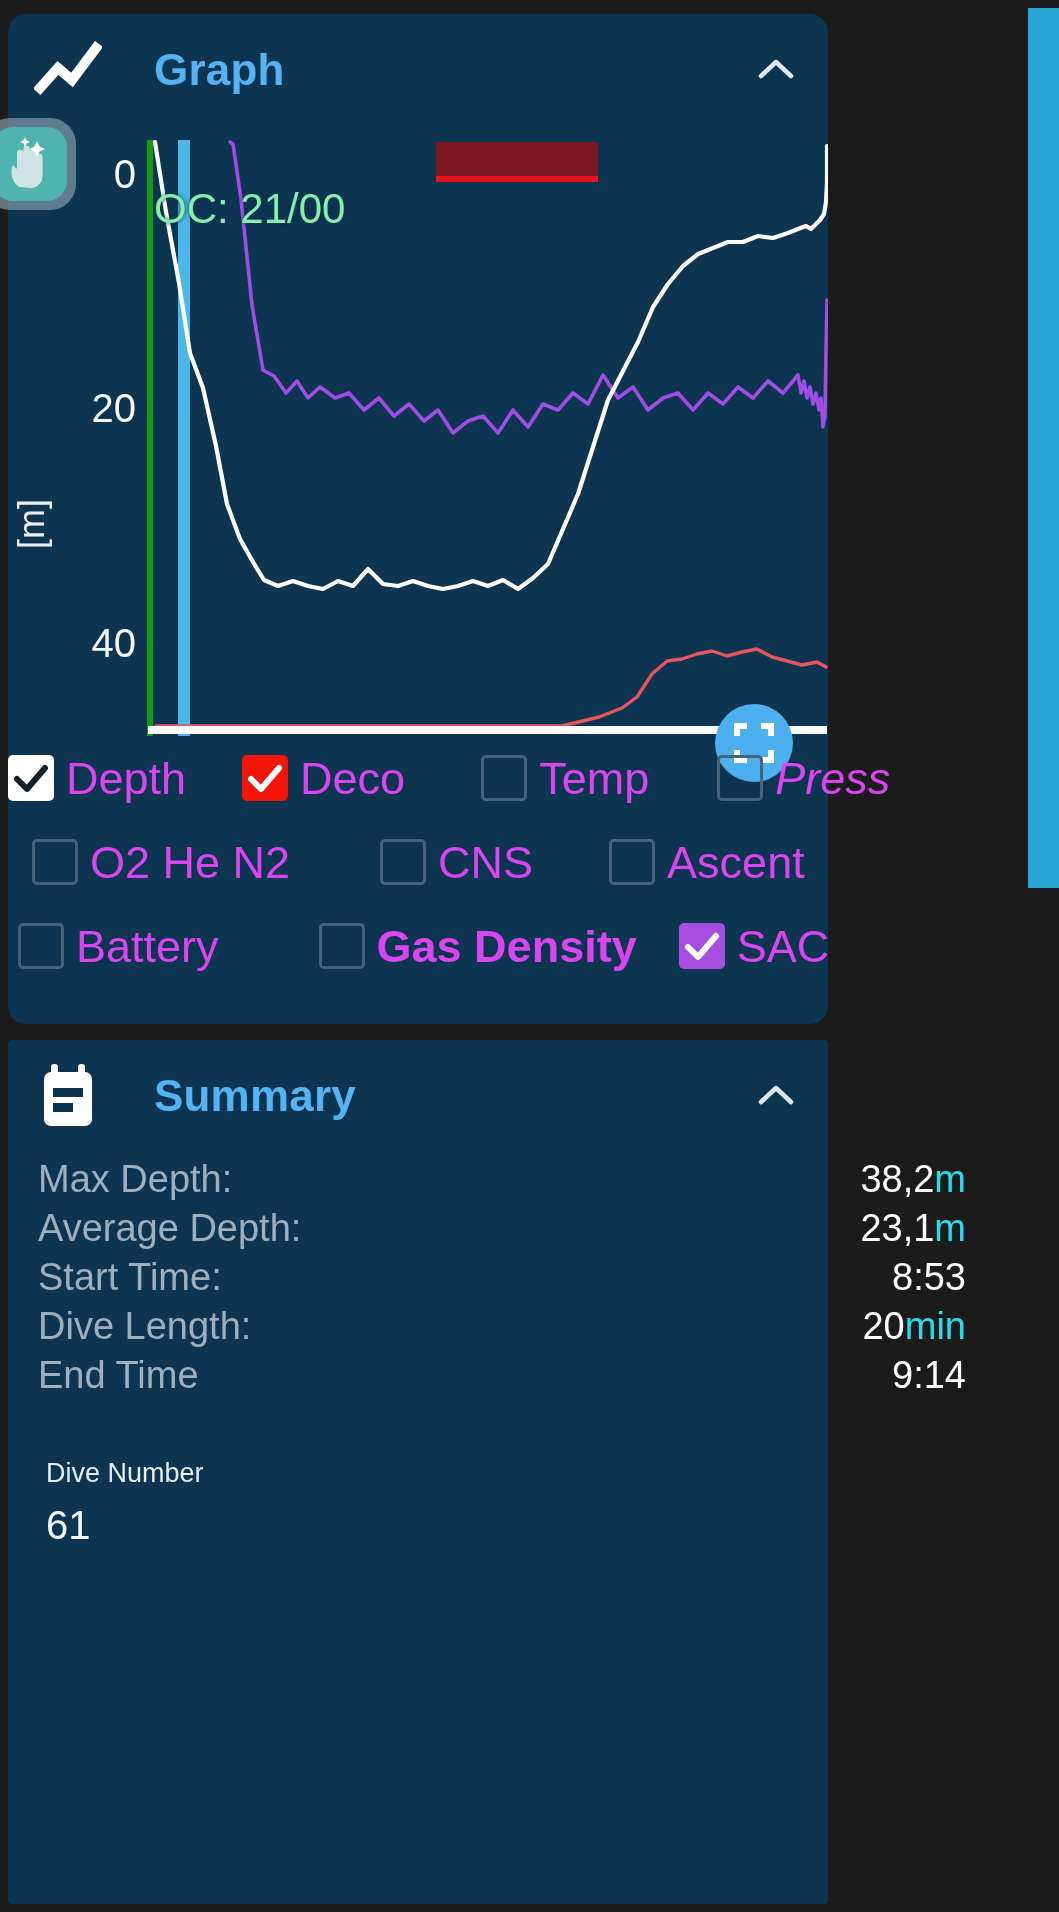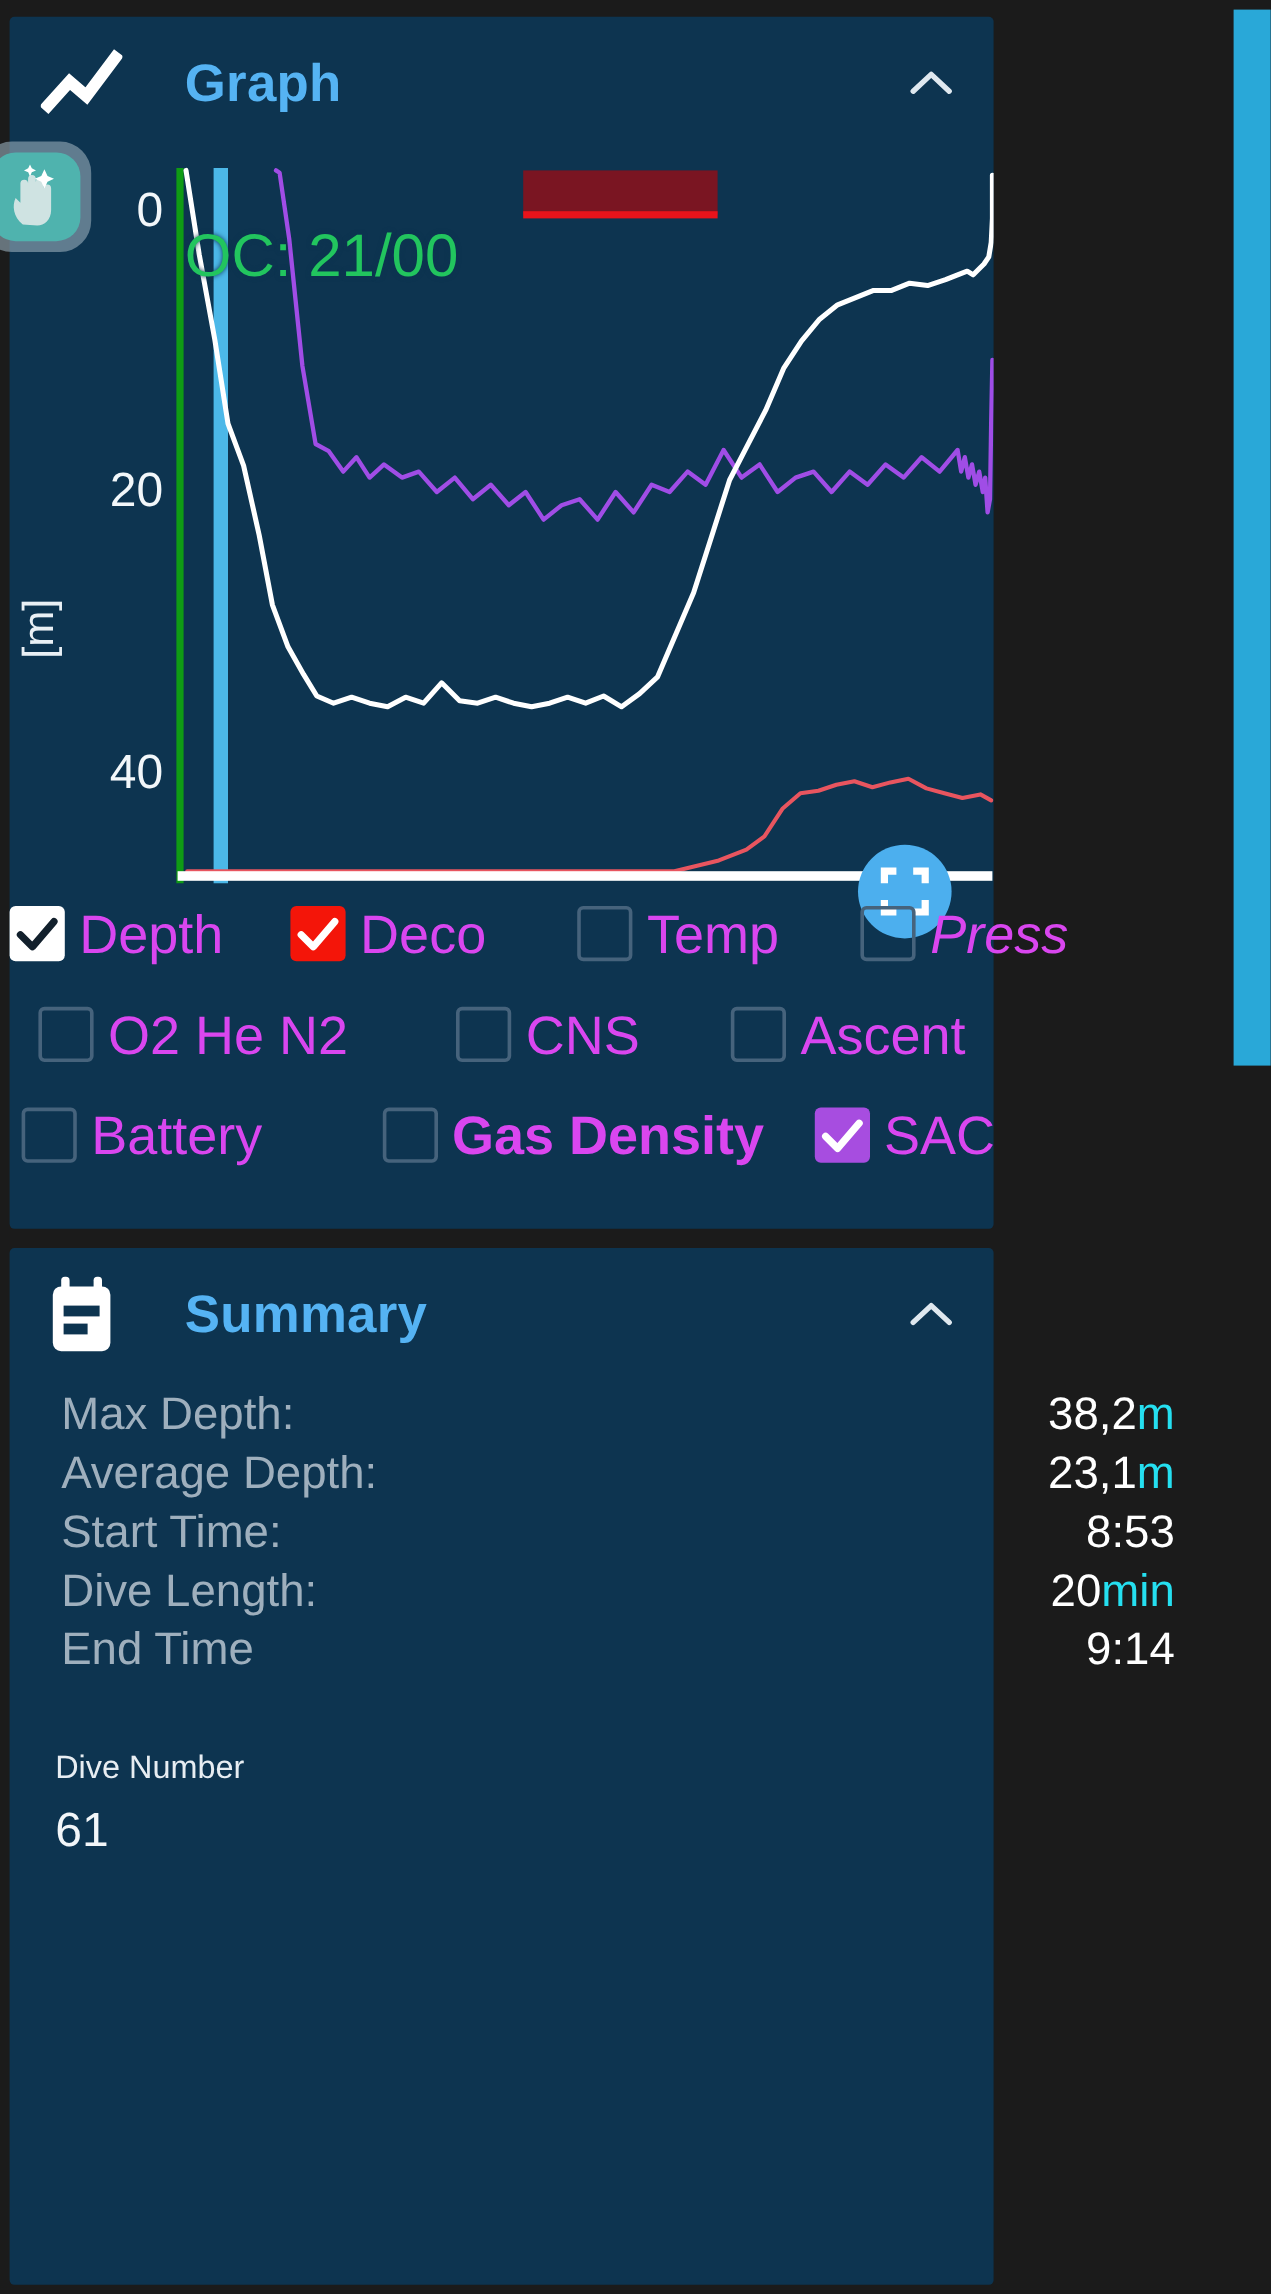--- a/index.html
+++ b/index.html
@@ -10,21 +10,21 @@
     overflow: hidden;
   }
   #root { position: relative; width: 1059px; height: 1912px; background: #1b1b1b; }
 
   
   .card {
     position: absolute;
     background: #0d3450;
     border-radius: 4px;
   }
-  #graph-card { left: 8px; top: 14px; width: 820px; height: 1010px; }
+  #graph-card { left: 8px; top: 14px; width: 820px; height: 1010px; border-radius: 18px; }
   #summary-card { left: 8px; top: 1040px; width: 820px; height: 864px; }
 
   .card-head {
     position: relative;
     height: 112px;
     display: flex;
     align-items: center;
     padding: 0 26px;
   }
   .card-title {
@@ -68,21 +68,21 @@
 
   
   #fab {
     position: absolute; left: 707px; top: 578px;
     width: 78px; height: 78px; border-radius: 50%;
     background: #4cafee;
     display: flex; align-items: center; justify-content: center;
   }
 
   
-  #sum-rows { position: absolute; left: 13px; top: 118px; width: 988px; padding: 0 30px; }
+  #sum-rows { position: absolute; left: 0; top: 118px; width: 988px; padding: 0 30px; }
   .srow {
     display: flex; align-items: baseline; justify-content: space-between;
     height: 49px;
   }
   .skey { color: #9eafbd; font-size: 38px; white-space: nowrap; }
   .sval { color: #ffffff; font-size: 38px; white-space: nowrap; }
   .unit { color: #25dff0; }
 
   #divenum { position: absolute; left: 38px; top: 418px; }
   .dn-label { color: #e7edf2; font-size: 27px; }
@@ -164,21 +164,21 @@
                   660,158 675,140 690,128 705,122 720,116 735,116 750,110 765,112 780,107
                   790,103 798,100 803,103 808,98 812,94 816,88 818,76 819,56 819,20"></polyline>
 
         <rect x="140" y="600" width="679" height="8" fill="#ffffff"></rect>
 
         <text x="140" y="658" fill="#f4f8fb" font-size="40" text-anchor="start" font-family="Liberation Sans, sans-serif">00:00:00</text>
         <text x="480" y="658" fill="#f4f8fb" font-size="40" text-anchor="middle" font-family="Liberation Sans, sans-serif">00:10:00</text>
         <text x="819" y="658" fill="#f4f8fb" font-size="40" text-anchor="end" font-family="Liberation Sans, sans-serif">00:20:00</text>
       </svg>
 
-      <div style="position:absolute;left:146px;top:62px;color:#22c55e;font-size:50px;
+      <div style="position:absolute;left:146px;top:62px;color:#86efac;font-size:42px;
                   line-height:1;text-shadow:0 0 4px #0d3450;">OC: 21/00</div>
 
       <div id="fab">
         <svg width="42" height="42" viewBox="0 0 42 42">
           <path d="M4,14 L4,4 L14,4" fill="none" stroke="#fff" stroke-width="6"></path>
           <path d="M28,4 L38,4 L38,14" fill="none" stroke="#fff" stroke-width="6"></path>
           <path d="M38,28 L38,38 L28,38" fill="none" stroke="#fff" stroke-width="6"></path>
           <path d="M14,38 L4,38 L4,28" fill="none" stroke="#fff" stroke-width="6"></path>
         </svg>
       </div>

